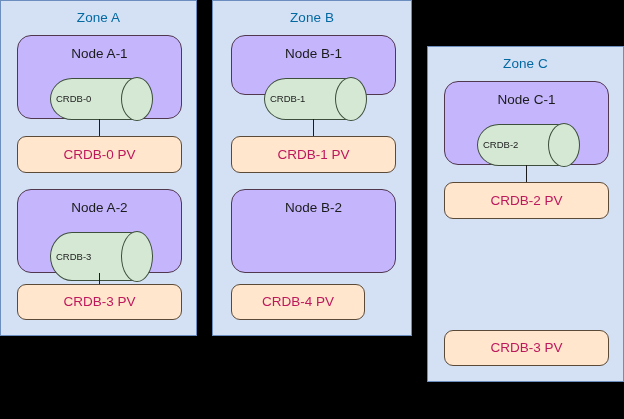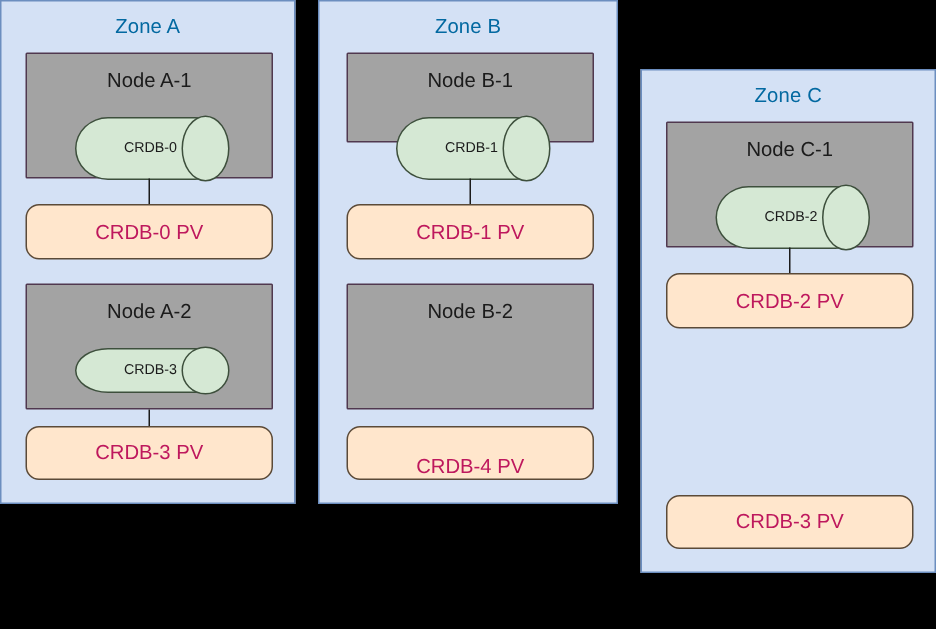--- a/index.html
+++ b/index.html
@@ -43,23 +43,23 @@
     text-align: center;
     font-size: 13.5px;
     color: #0369a1;
     letter-spacing: 0.1px;
     line-height: 16px;
   }
 
   
   .node {
     position: absolute;
-    background: #a3a3a3;
+    background: #c4b5fd;
     border: 1px solid #50384f;
-    border-radius: 1px;
+    border-radius: 14px;
     box-sizing: border-box;
   }
   .node-title {
     position: absolute;
     top: 10px;
     left: 0;
     right: 0;
     text-align: center;
     font-size: 13.5px;
     color: #1b1b1b;
@@ -90,21 +90,21 @@
     border: 1px solid #3d4f3c;
     border-radius: 50%;
     box-sizing: border-box;
   }
   .cyl-label {
     position: absolute;
     left: 6px;
     right: 34px;
     top: 50%;
     transform: translateY(-50%);
-    text-align: right;
+    text-align: left;
     font-size: 9.5px;
     color: #1b1b1b;
     line-height: 12px;
     z-index: 3;
   }
 
   
   .pv {
     position: absolute;
     background: #ffe6cc;
@@ -145,21 +145,21 @@
       </div>
     </div>
     <div class="connector" style="left:98px; top:118px; height:17px;"></div>
 
     <div class="pv" style="left:16px; top:135px; width:165px; height:37px;">
       <span class="pv-label">CRDB-0 PV</span>
     </div>
 
     <div class="node" style="left:16px; top:188px; width:165px; height:84px;">
       <div class="node-title">Node A-2</div>
-      <div class="cylinder" style="left:32px; top:42px; width:102px; height:30px;">
+      <div class="cylinder" style="left:32px; top:42px; width:102px; height:49px;">
         <div class="cyl-body"></div>
         <div class="cyl-cap"></div>
         <div class="cyl-label">CRDB-3</div>
       </div>
     </div>
     <div class="connector" style="left:98px; top:272px; height:11px;"></div>
 
     <div class="pv" style="left:16px; top:283px; width:165px; height:36px;text-align:right;">
       <span class="pv-label">CRDB-3 PV</span>
     </div>
@@ -179,21 +179,21 @@
     <div class="connector" style="left:100px; top:118px; height:17px;"></div>
 
     <div class="pv" style="left:18px; top:135px; width:165px; height:37px;">
       <span class="pv-label">CRDB-1 PV</span>
     </div>
 
     <div class="node" style="left:18px; top:188px; width:165px; height:84px;">
       <div class="node-title">Node B-2</div>
     </div>
 
-    <div class="pv" style="left:18px; top:283px; width:165px; height:36px;align-items:flex-end;">
+    <div class="pv" style="left:18px; top:283px; width:134px; height:36px;">
       <span class="pv-label">CRDB-4 PV</span>
     </div>
   </div>
 
   <div class="zone zone-c">
     <div class="zone-title">Zone C</div>
 
     <div class="node" style="left:16px; top:34px; width:165px; height:84px;">
       <div class="node-title">Node C-1</div>
       <div class="cylinder" style="left:32px; top:42px; width:102px; height:42px;">

